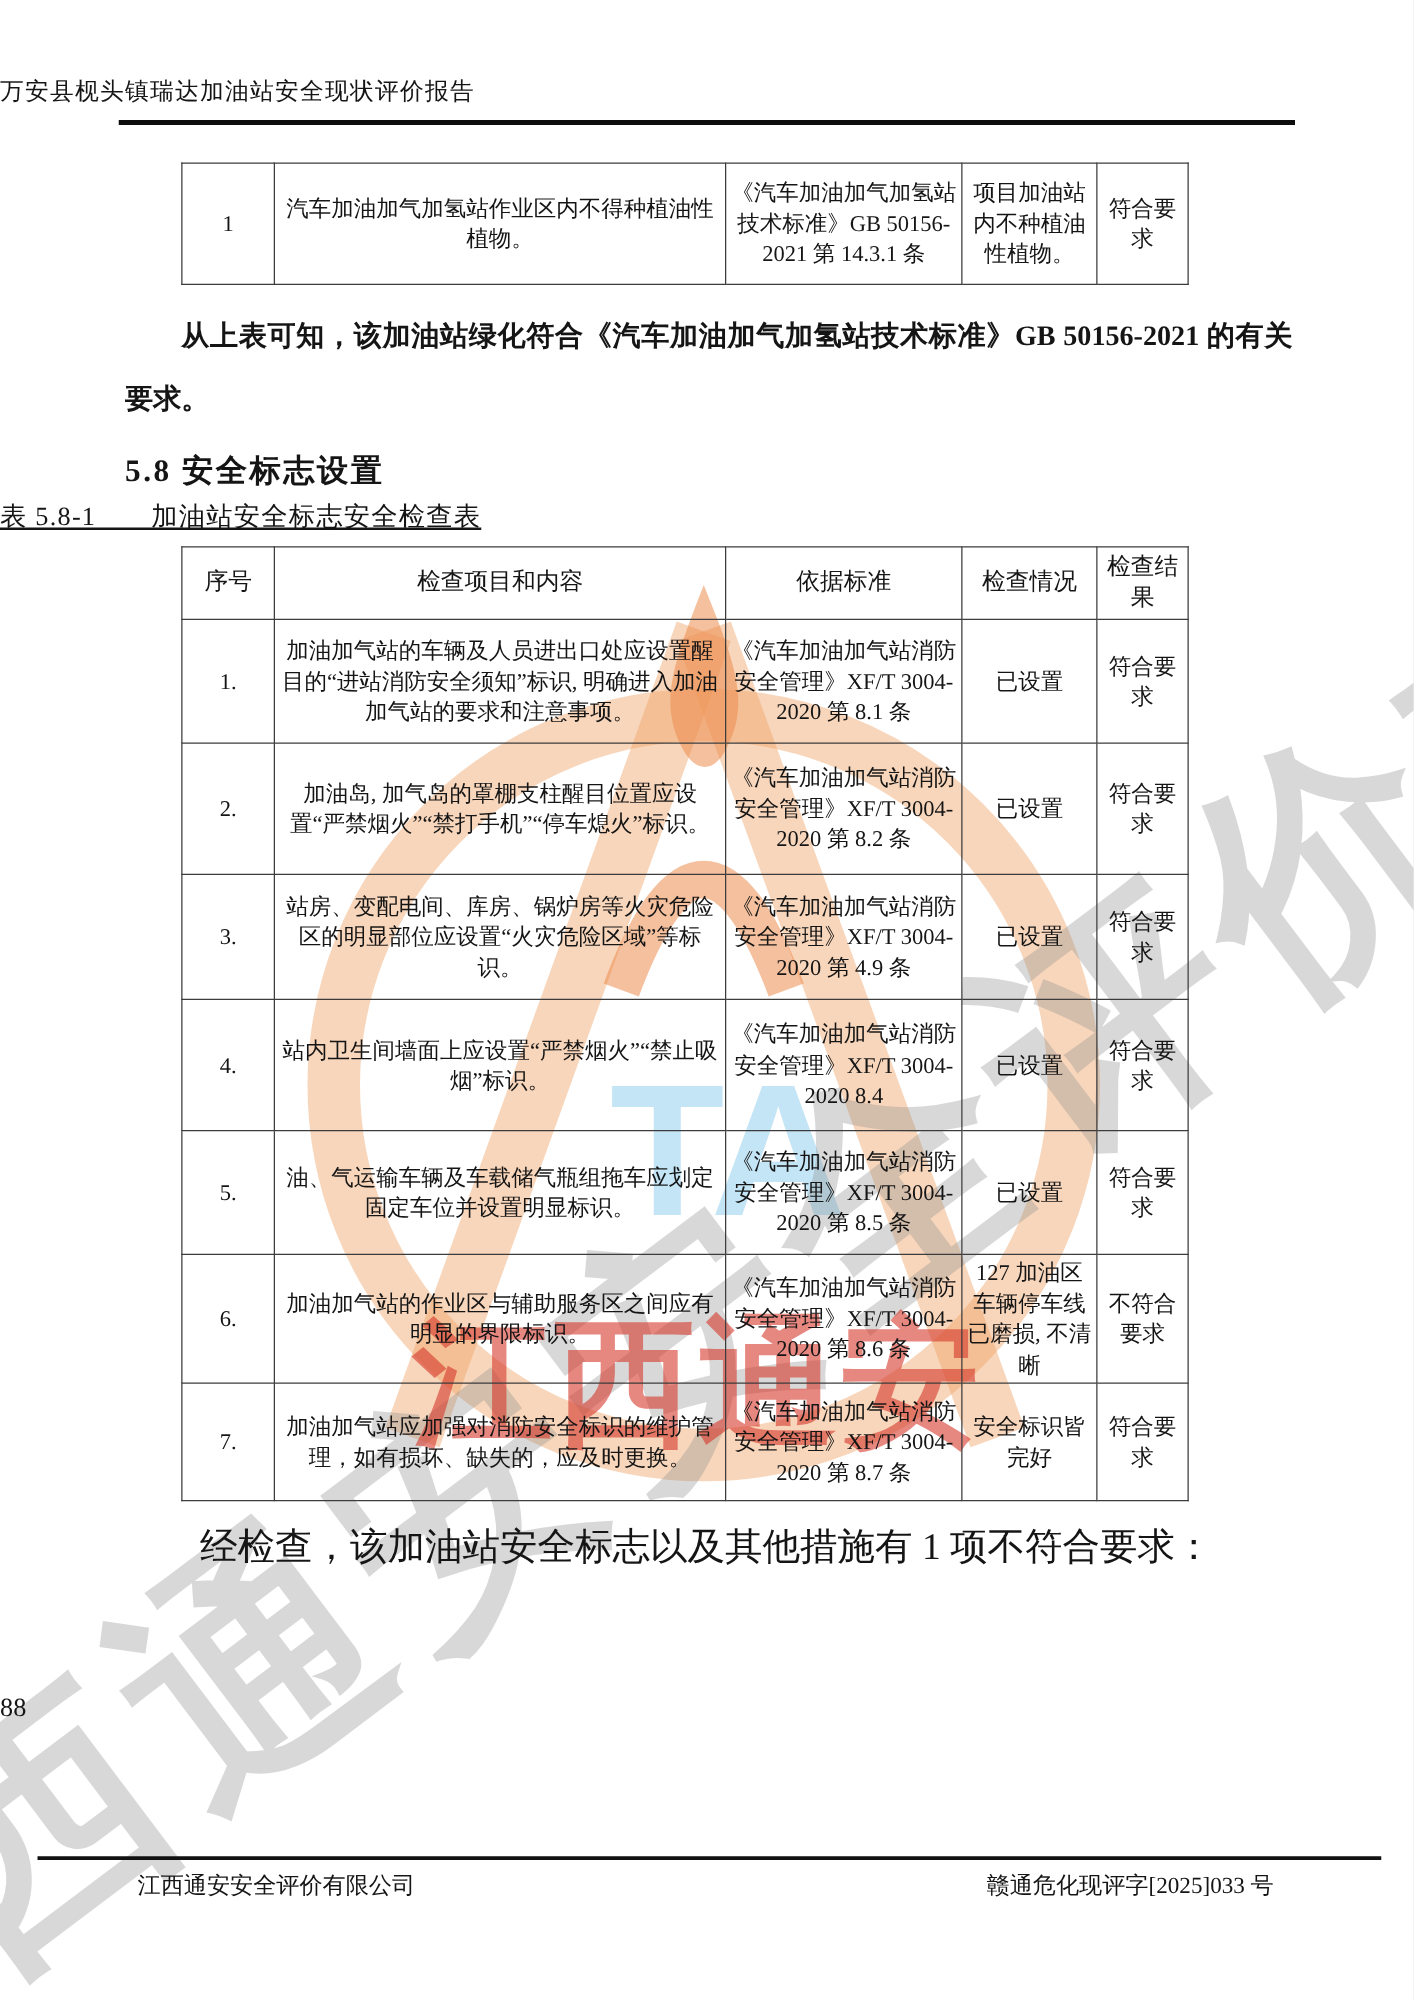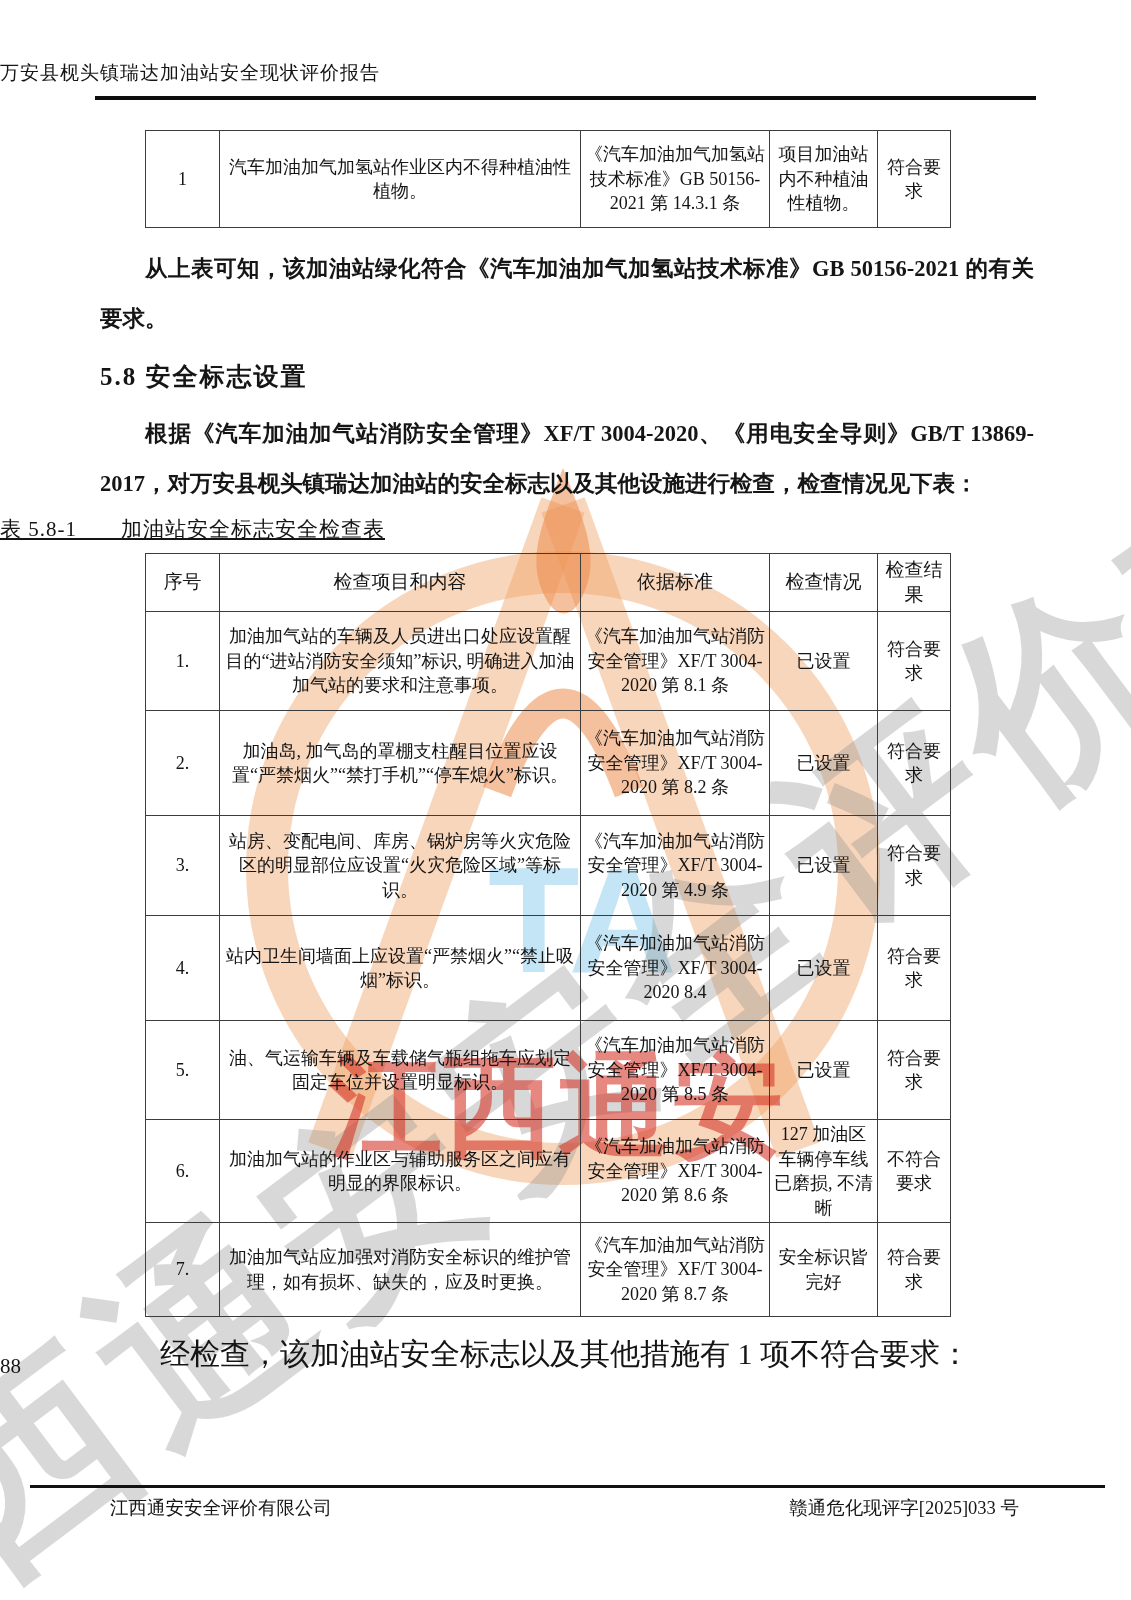--- a/index.html
+++ b/index.html
@@ -122,21 +122,20 @@
         <td>项目加油站内不种植油性植物。</td>
         <td>符合要求</td>
       </tr>
     </tbody>
       </table>
 
     <p class="body-para">从上表可知，该加油站绿化符合《汽车加油加气加氢站技术标准》GB 50156-2021 的有关要求。</p>
 
     <div class="section-heading">5.8 安全标志设置</div>
 
-    <p class="body-para">根据《汽车加油加气站消防安全管理》XF/T 3004-2020、《用电安全导则》GB/T 13869-2017，对万安县枧头镇瑞达加油站的安全标志以及其他设施进行检查，检查情况见下表：</p>
 
     <div class="table-caption">表 5.8-1　　加油站安全标志安全检查表</div>
 
     <table class="doc main">
       <colgroup>
         <col style="width:74px">
           <col style="width:361px">
           <col style="width:189px">
         <col style="width:108px">
           <col style="width:73px">

